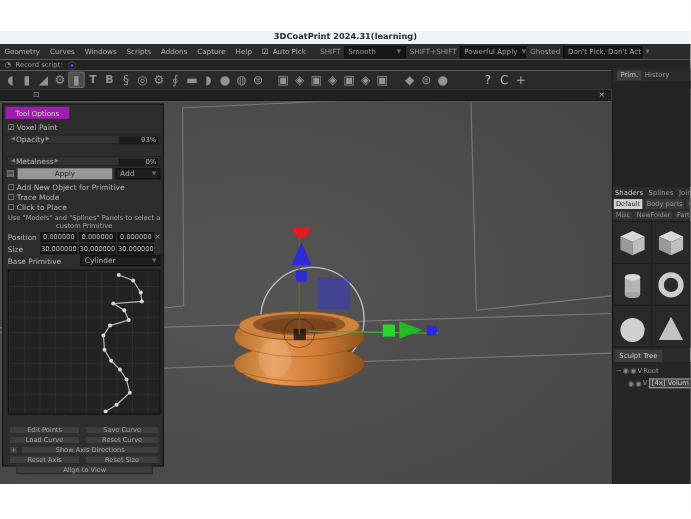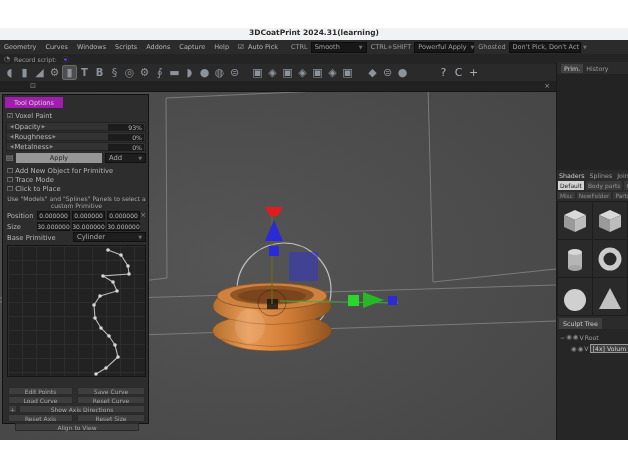--- a/index.html
+++ b/index.html
@@ -117,26 +117,26 @@
     <span class="mi">Curves</span>
     <span class="mi">Windows</span>
     <span class="mi">Scripts</span>
     <span class="mi">Addons</span>
     <span class="mi">Capture</span>
     <span class="mi">Help</span>
     <span class="mi">
       <span class="cbx">☑</span>
       <span>Auto Pick</span>
     </span>
-    <span class="mlab">CTRL</span>
+    <span class="mlab">SHIFT</span>
     <span class="combo w56">
       <span>Smooth</span>
       <span class="dd">▼</span>
     </span>
-    <span class="mlab">CTRL+SHIFT</span>
+    <span class="mlab">SHIFT+SHIFT</span>
     <span class="combo w60">
       <span>Powerful Apply</span>
       <span class="dd">▼</span>
     </span>
     <span class="mlab">Ghosted</span>
     <span class="combo w72">
       <span>Don't Pick, Don't Act</span>
       <span class="dd">▼</span>
     </span>
   </div>
@@ -249,26 +249,20 @@
       <span>☑</span>
       <span>Voxel Paint</span>
     </div>
 
     <div class="srow" style="top:27px">
       <span class="sarr">◀</span>
       <span>Opacity</span>
       <span class="sarr">▶</span>
       <span class="sval">93%</span>
     </div>
-    <div class="srow" style="top:37px">
-      <span class="sarr">◀</span>
-      <span>Roughness</span>
-      <span class="sarr">▶</span>
-      <span class="sval">0%</span>
-    </div>
     <div class="srow" style="top:47px">
       <span class="sarr">◀</span>
       <span>Metalness</span>
       <span class="sarr">▶</span>
       <span class="sval">0%</span>
     </div>
 
     <span class="pageic" style="top:58px">▤</span>
     <div class="applybtn" style="top:58px">Apply</div>
     <div class="addcombo" style="top:58px">

